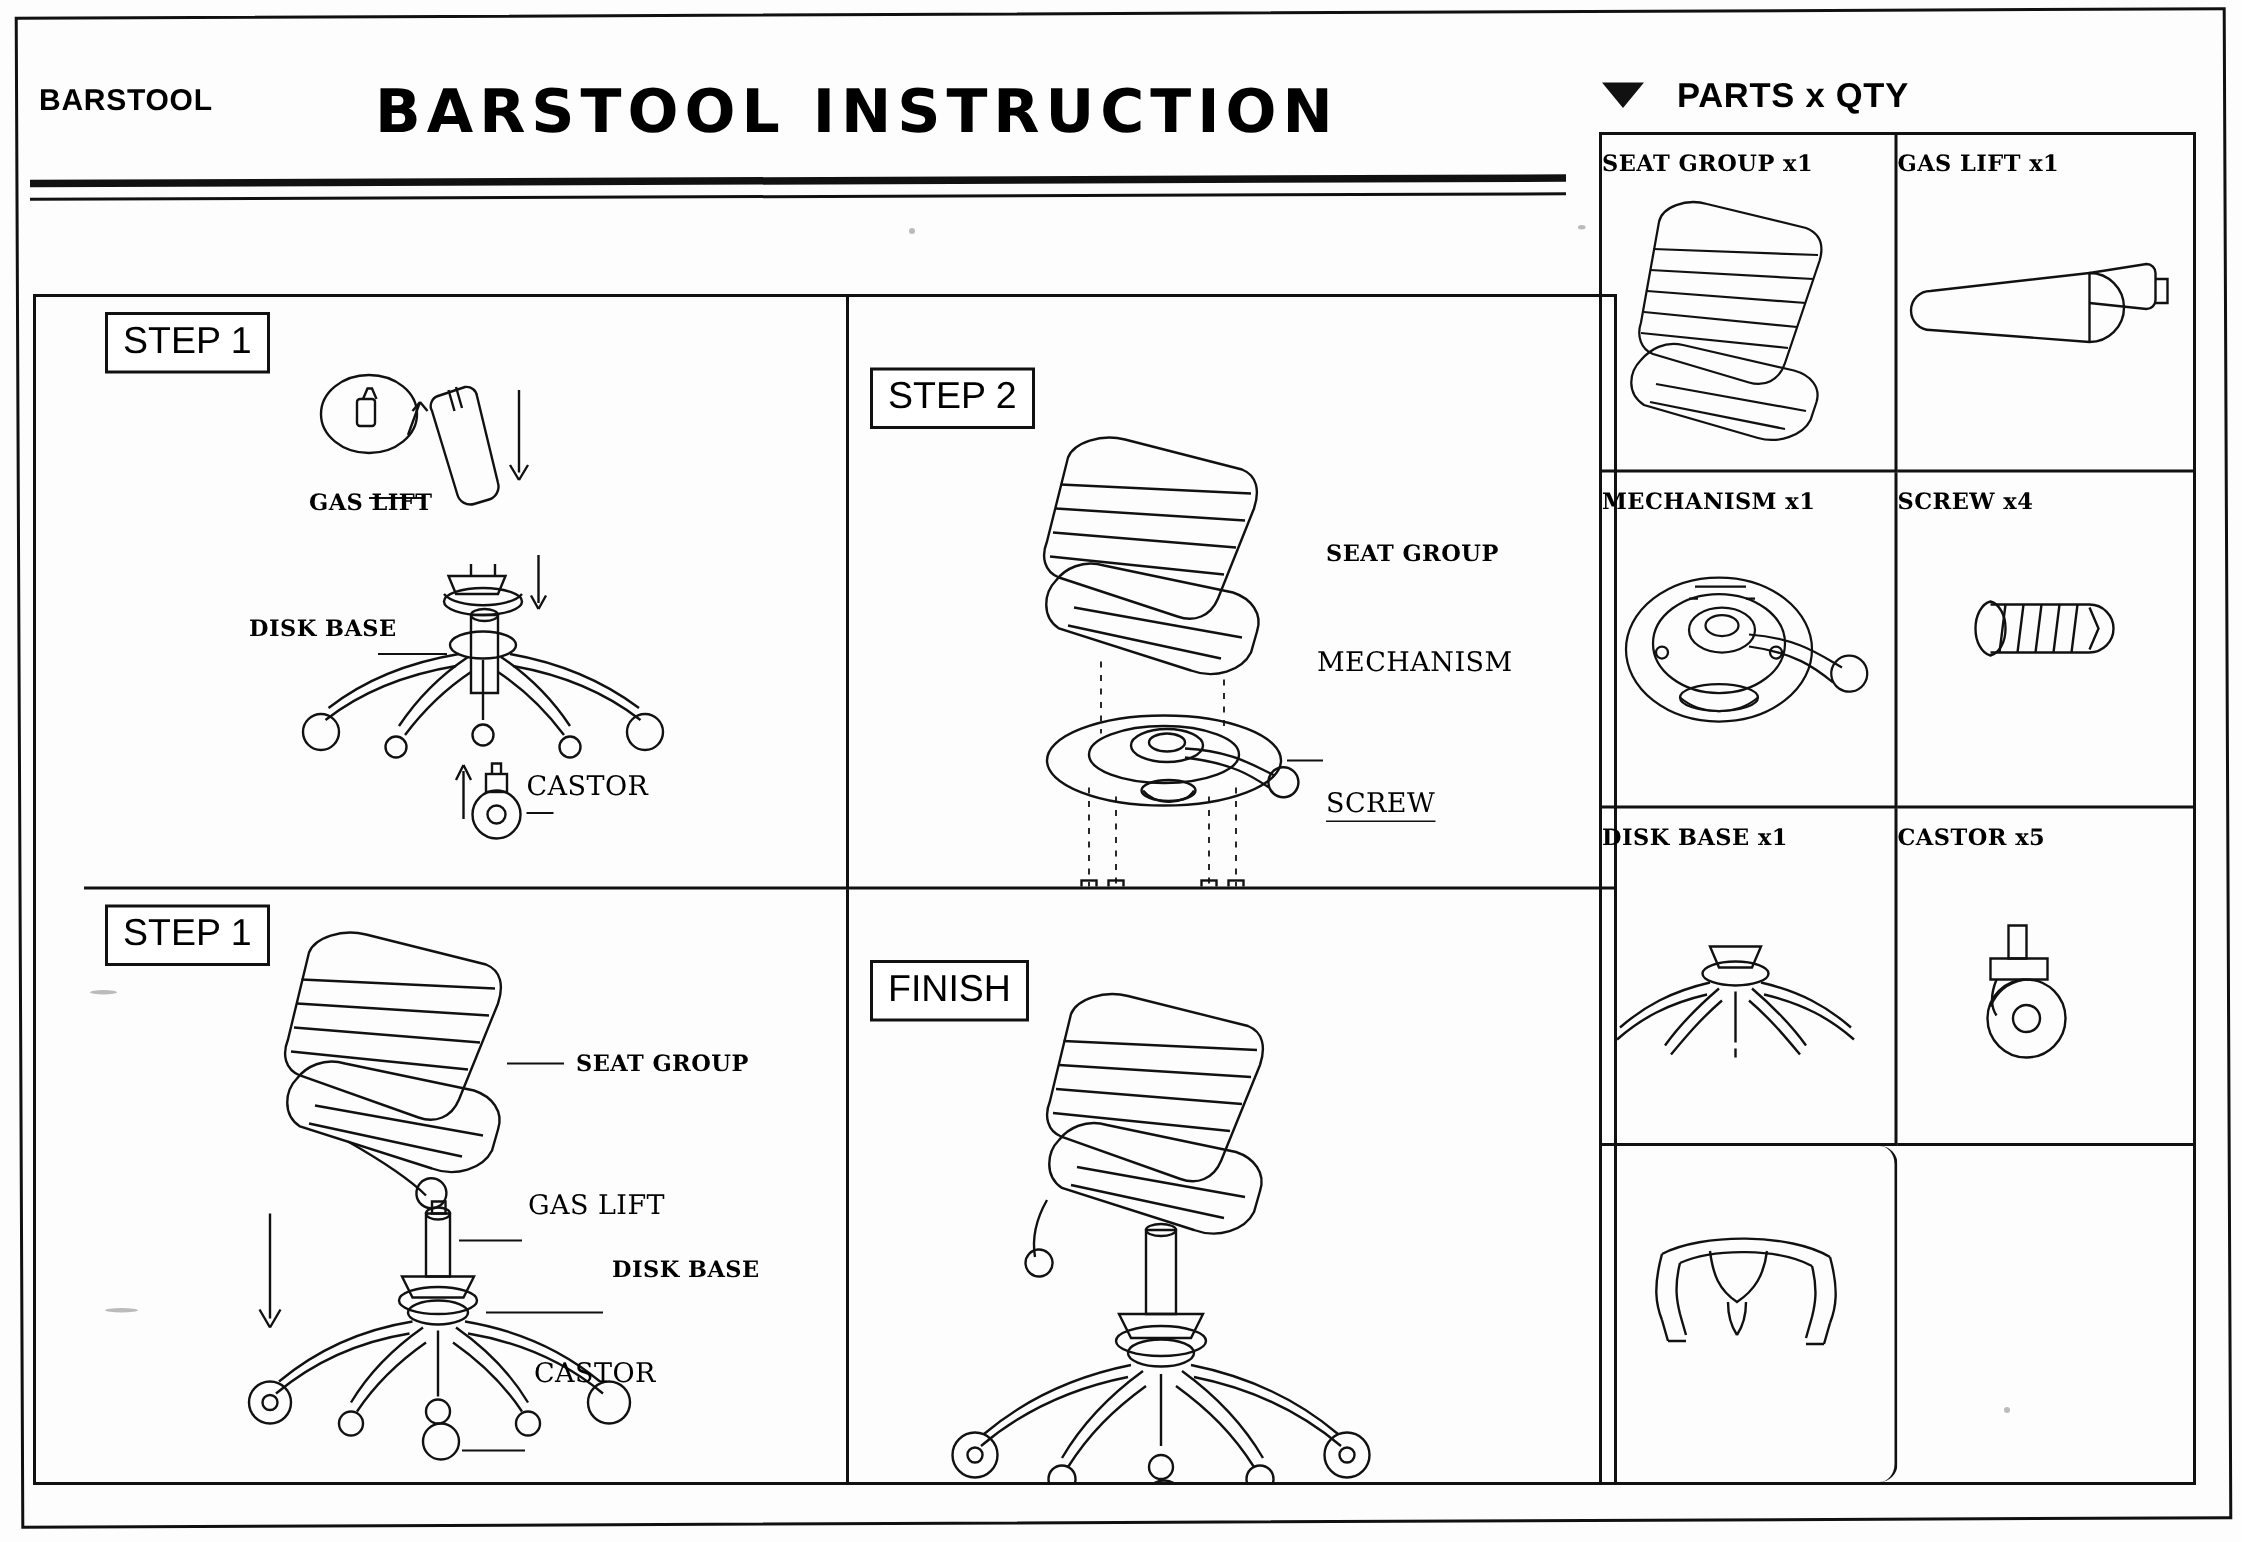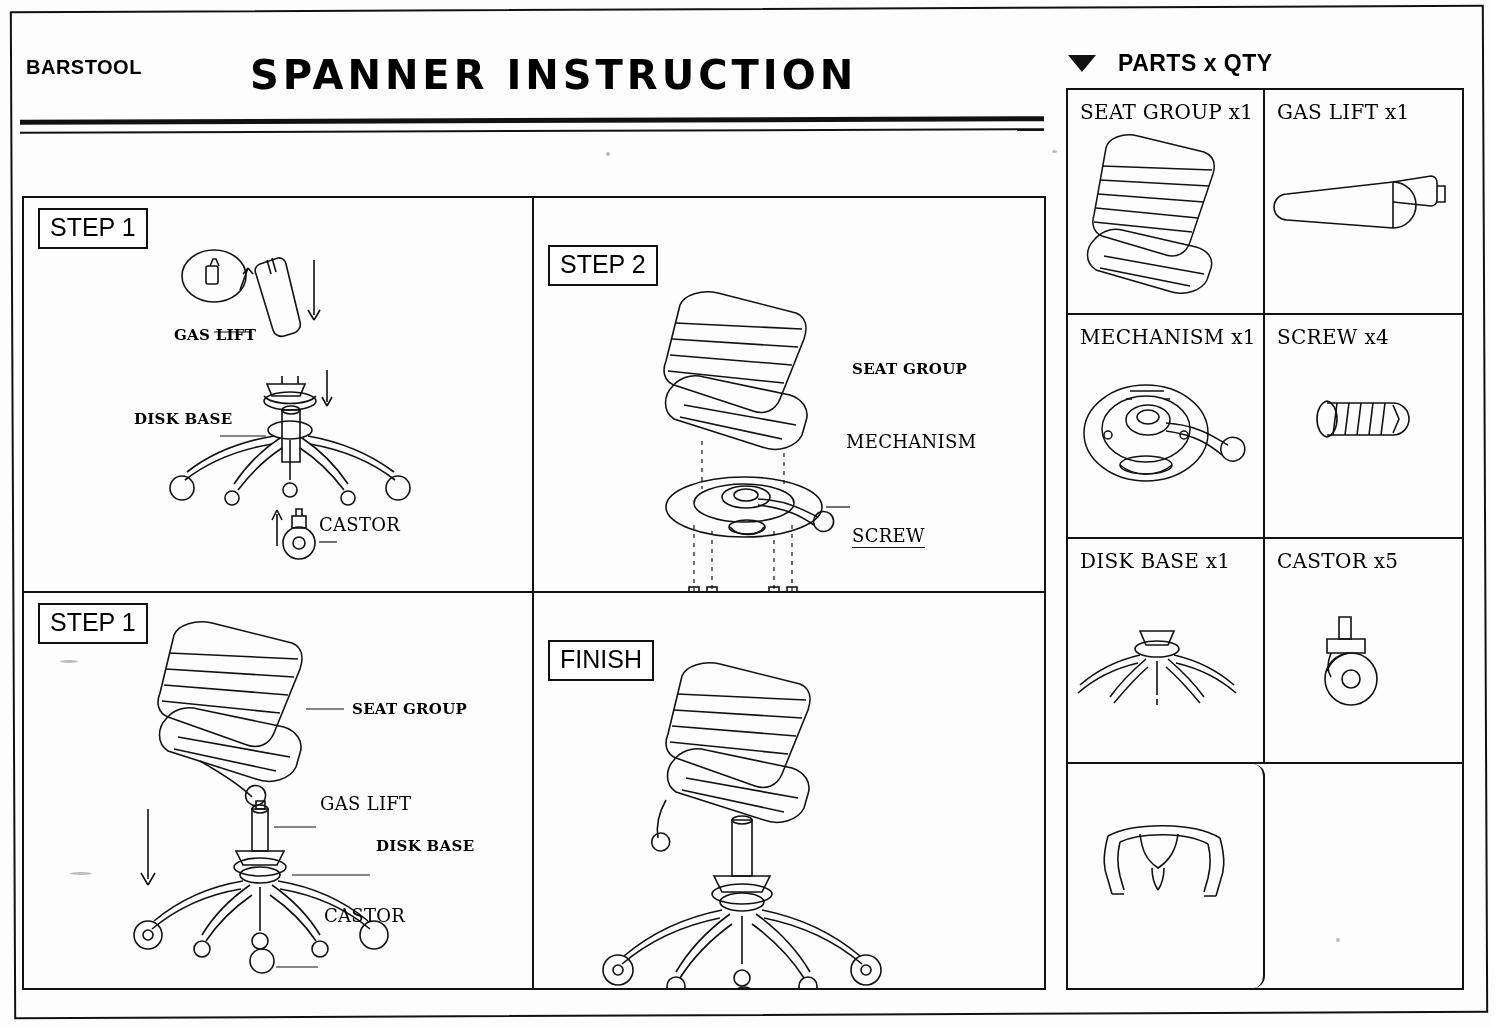--- a/index.html
+++ b/index.html
@@ -85,20 +85,21 @@
   .assembly-grid {
     position: absolute;
     left: 22px;
     top: 196px;
     width: 1020px;
     height: 790px;
     border: 2px solid #111;
     display: grid;
     grid-template-columns: 1fr 1fr;
     grid-template-rows: 1fr 1fr;
+    padding-left: 32px;
   }
   .cell {
     position: relative;
     border-right: 2px solid #111;
     border-bottom: 2px solid #111;
     overflow: hidden;
   }
   .cell:nth-child(2), .cell:nth-child(4) { border-right: none; margin-top: 37px; }
   .cell:nth-child(3), .cell:nth-child(4) { border-bottom: none; }
   .step-tag {
@@ -137,45 +138,45 @@
   .pcell {
     position: relative;
     border-right: 2px solid #111;
     border-bottom: 2px solid #111;
     overflow: hidden;
   }
   .pcell:nth-child(2n) { border-right: none; padding-left: 11px; }
   .pcell:nth-child(7), .pcell:nth-child(8) { border-bottom: none; border-radius: 12px; }
   .pname {
     position: absolute;
-    left: 12px;
+    left: 0;
     top: 10px;
     font-family: "DejaVu Serif", serif;
-    font-size: 20px;
-    font-weight: normal;
+    font-size: 15px;
+    font-weight: bold;
     letter-spacing: 0.3px;
     white-space: nowrap;
   }
   .art { position: absolute; inset: 0; }
   svg { display: block; }
   .speck {
     position: absolute;
     background: #bbb;
     border-radius: 50%;
   }
 </style>
 </head>
 <body>
 
 <div id="page">
 
   <div class="sheet-border"></div>
 
   <div class="brand">BARSTOOL</div>
-  <div class="main-title">SPANNER INSTRUCTION</div>
+  <div class="main-title">BARSTOOL INSTRUCTION</div>
   <div class="rule-thick"></div>
   <div class="rule-thin"></div>
 
 
   <div class="section-head" id="parts-head">
     <span class="tri"></span>
     <span>PARTS x QTY</span>
   </div>
 
   <div class="assembly-grid">

